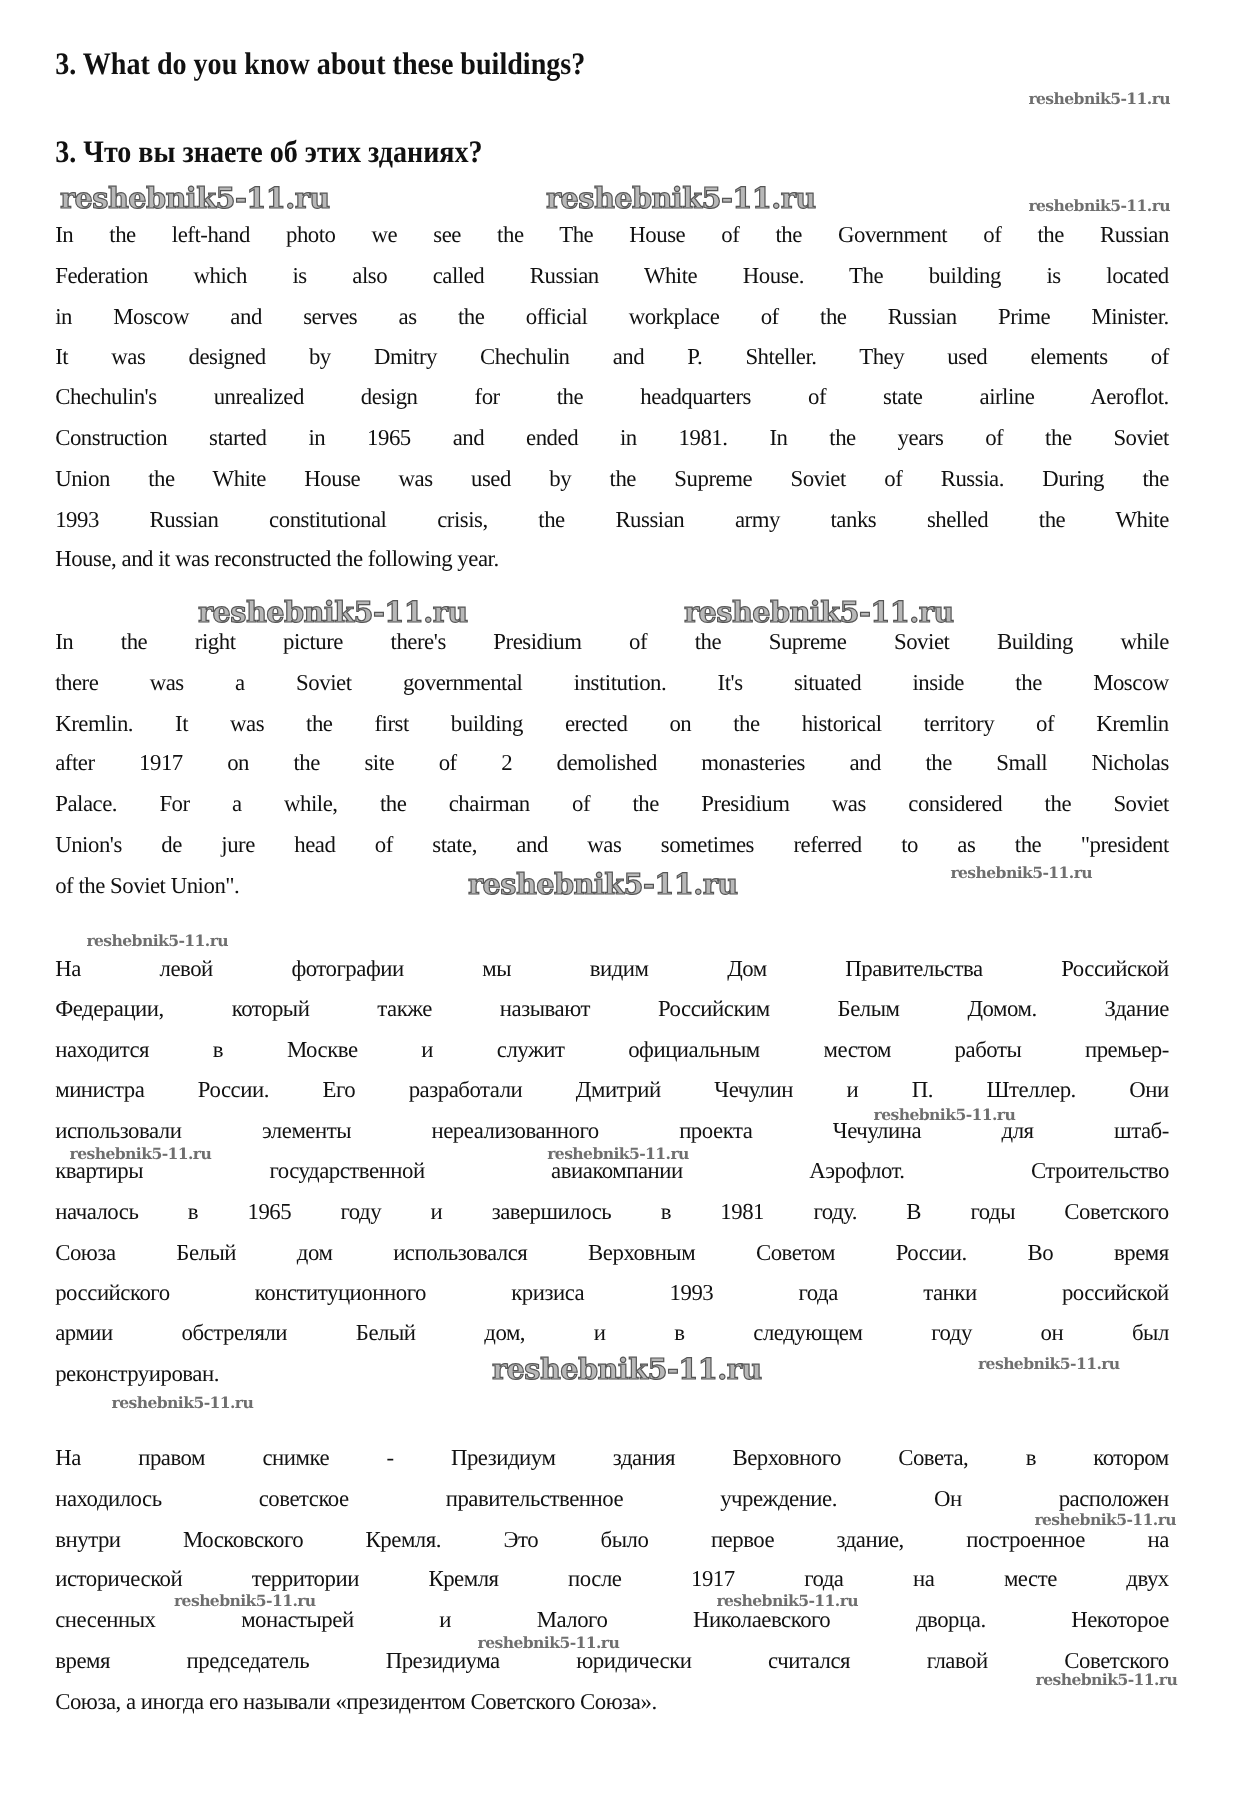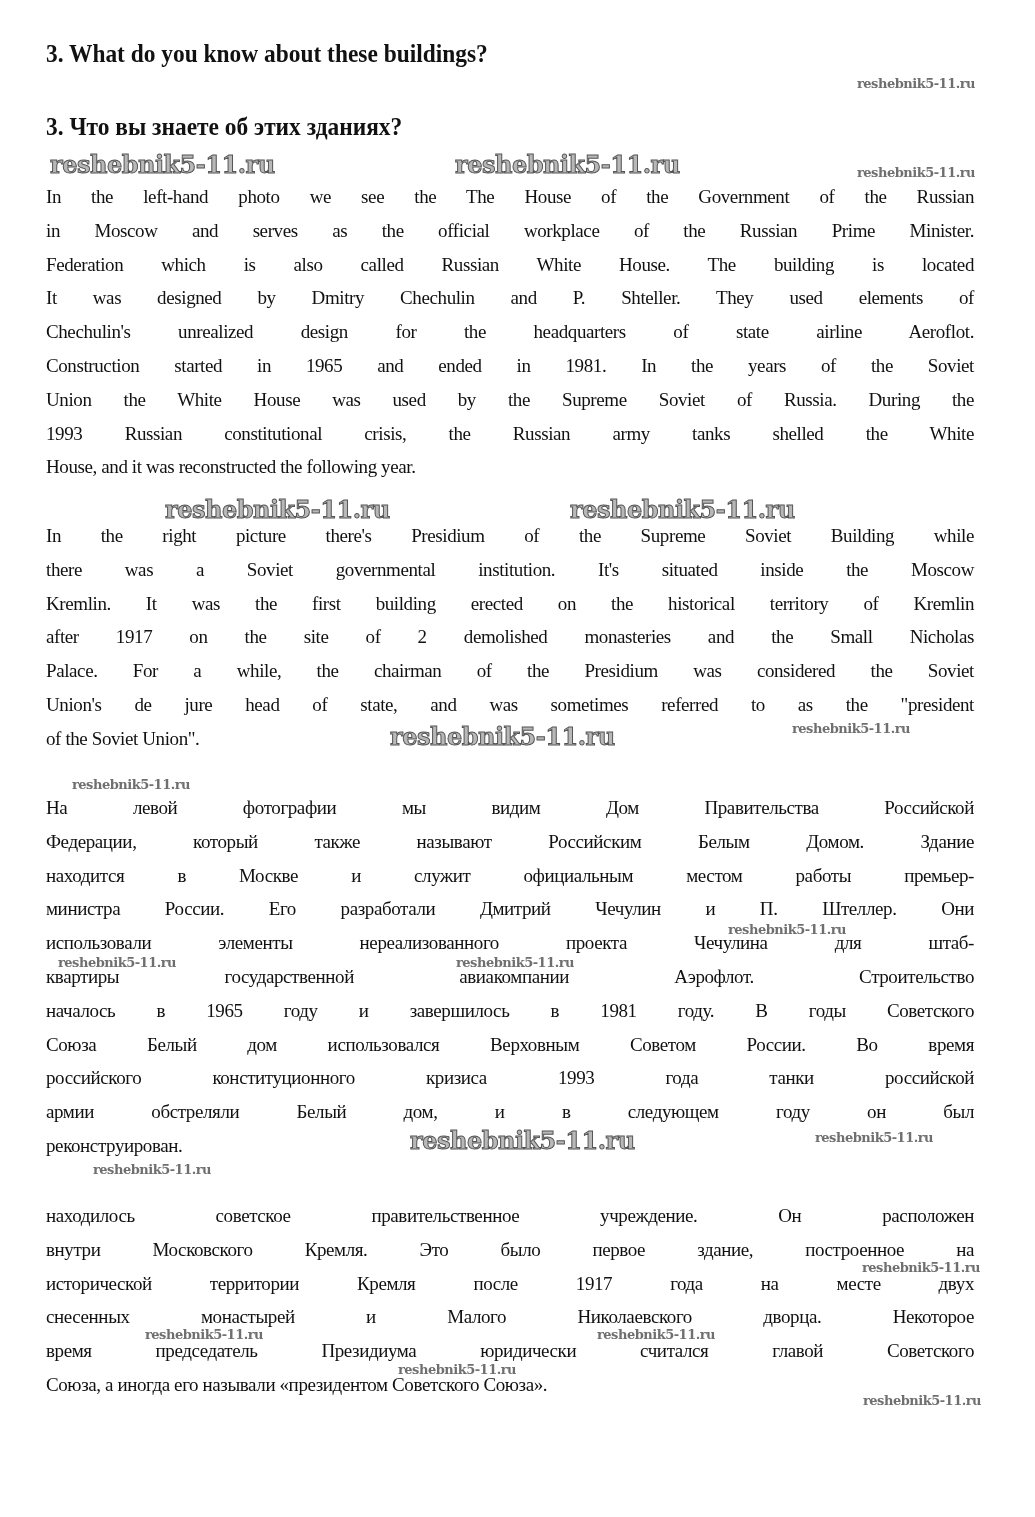--- a/index.html
+++ b/index.html
@@ -59,22 +59,22 @@
 </head>
 <body>
 
 <div class="page">
 
   <h1 class="heading" style="top:39px;">3. What do you know about these buildings?</h1>
   <h1 class="heading" style="top:112px;">3. Что вы знаете об этих зданиях?</h1>
 
   <div class="para" style="top:180px;">
     <span class="line">In the left-hand photo we see the The House of the Government of the Russian</span>
+    <span class="line">Federation which is also called Russian White House. The building is located</span>
     <span class="line">in Moscow and serves as the official workplace of the Russian Prime Minister.</span>
-    <span class="line">Federation which is also called Russian White House. The building is located</span>
     <span class="line">It was designed by Dmitry Chechulin and P. Shteller. They used elements of</span>
     <span class="line">Chechulin's unrealized design for the headquarters of state airline Aeroflot.</span>
     <span class="line">Construction started in 1965 and ended in 1981. In the years of the Soviet</span>
     <span class="line">Union the White House was used by the Supreme Soviet of Russia. During the</span>
     <span class="line">1993 Russian constitutional crisis, the Russian army tanks shelled the White</span>
     <span class="line last">House, and it was reconstructed the following year.</span>
   </div>
 
   <div class="para" style="top:519px;">
     <span class="line">In the right picture there's Presidium of the Supreme Soviet Building while</span>
@@ -94,20 +94,21 @@
     <span class="line">использовали элементы нереализованного проекта Чечулина для штаб-</span>
     <span class="line">квартиры государственной авиакомпании Аэрофлот. Строительство</span>
     <span class="line">началось в 1965 году и завершилось в 1981 году. В годы Советского</span>
     <span class="line">Союза Белый дом использовался Верховным Советом России. Во время</span>
     <span class="line">российского конституционного кризиса 1993 года танки российской</span>
     <span class="line">армии обстреляли Белый дом, и в следующем году он был</span>
     <span class="line last">реконструирован.</span>
   </div>
 
   <div class="para" style="top:1199px;">
+    <span class="line">На правом снимке - Президиум здания Верховного Совета, в котором</span>
     <span class="line">находилось советское правительственное учреждение. Он расположен</span>
     <span class="line">внутри Московского Кремля. Это было первое здание, построенное на</span>
     <span class="line">исторической территории Кремля после 1917 года на месте двух</span>
     <span class="line">снесенных монастырей и Малого Николаевского дворца. Некоторое</span>
     <span class="line">время председатель Президиума юридически считался главой Советского</span>
     <span class="line last">Союза, а иногда его называли «президентом Советского Союза».</span>
   </div>
 
   <span class="wm small" style="left:857px; top:76px;">reshebnik5-11.ru</span>
   <span class="wm big" style="left:50px; top:150px;">reshebnik5-11.ru</span>

